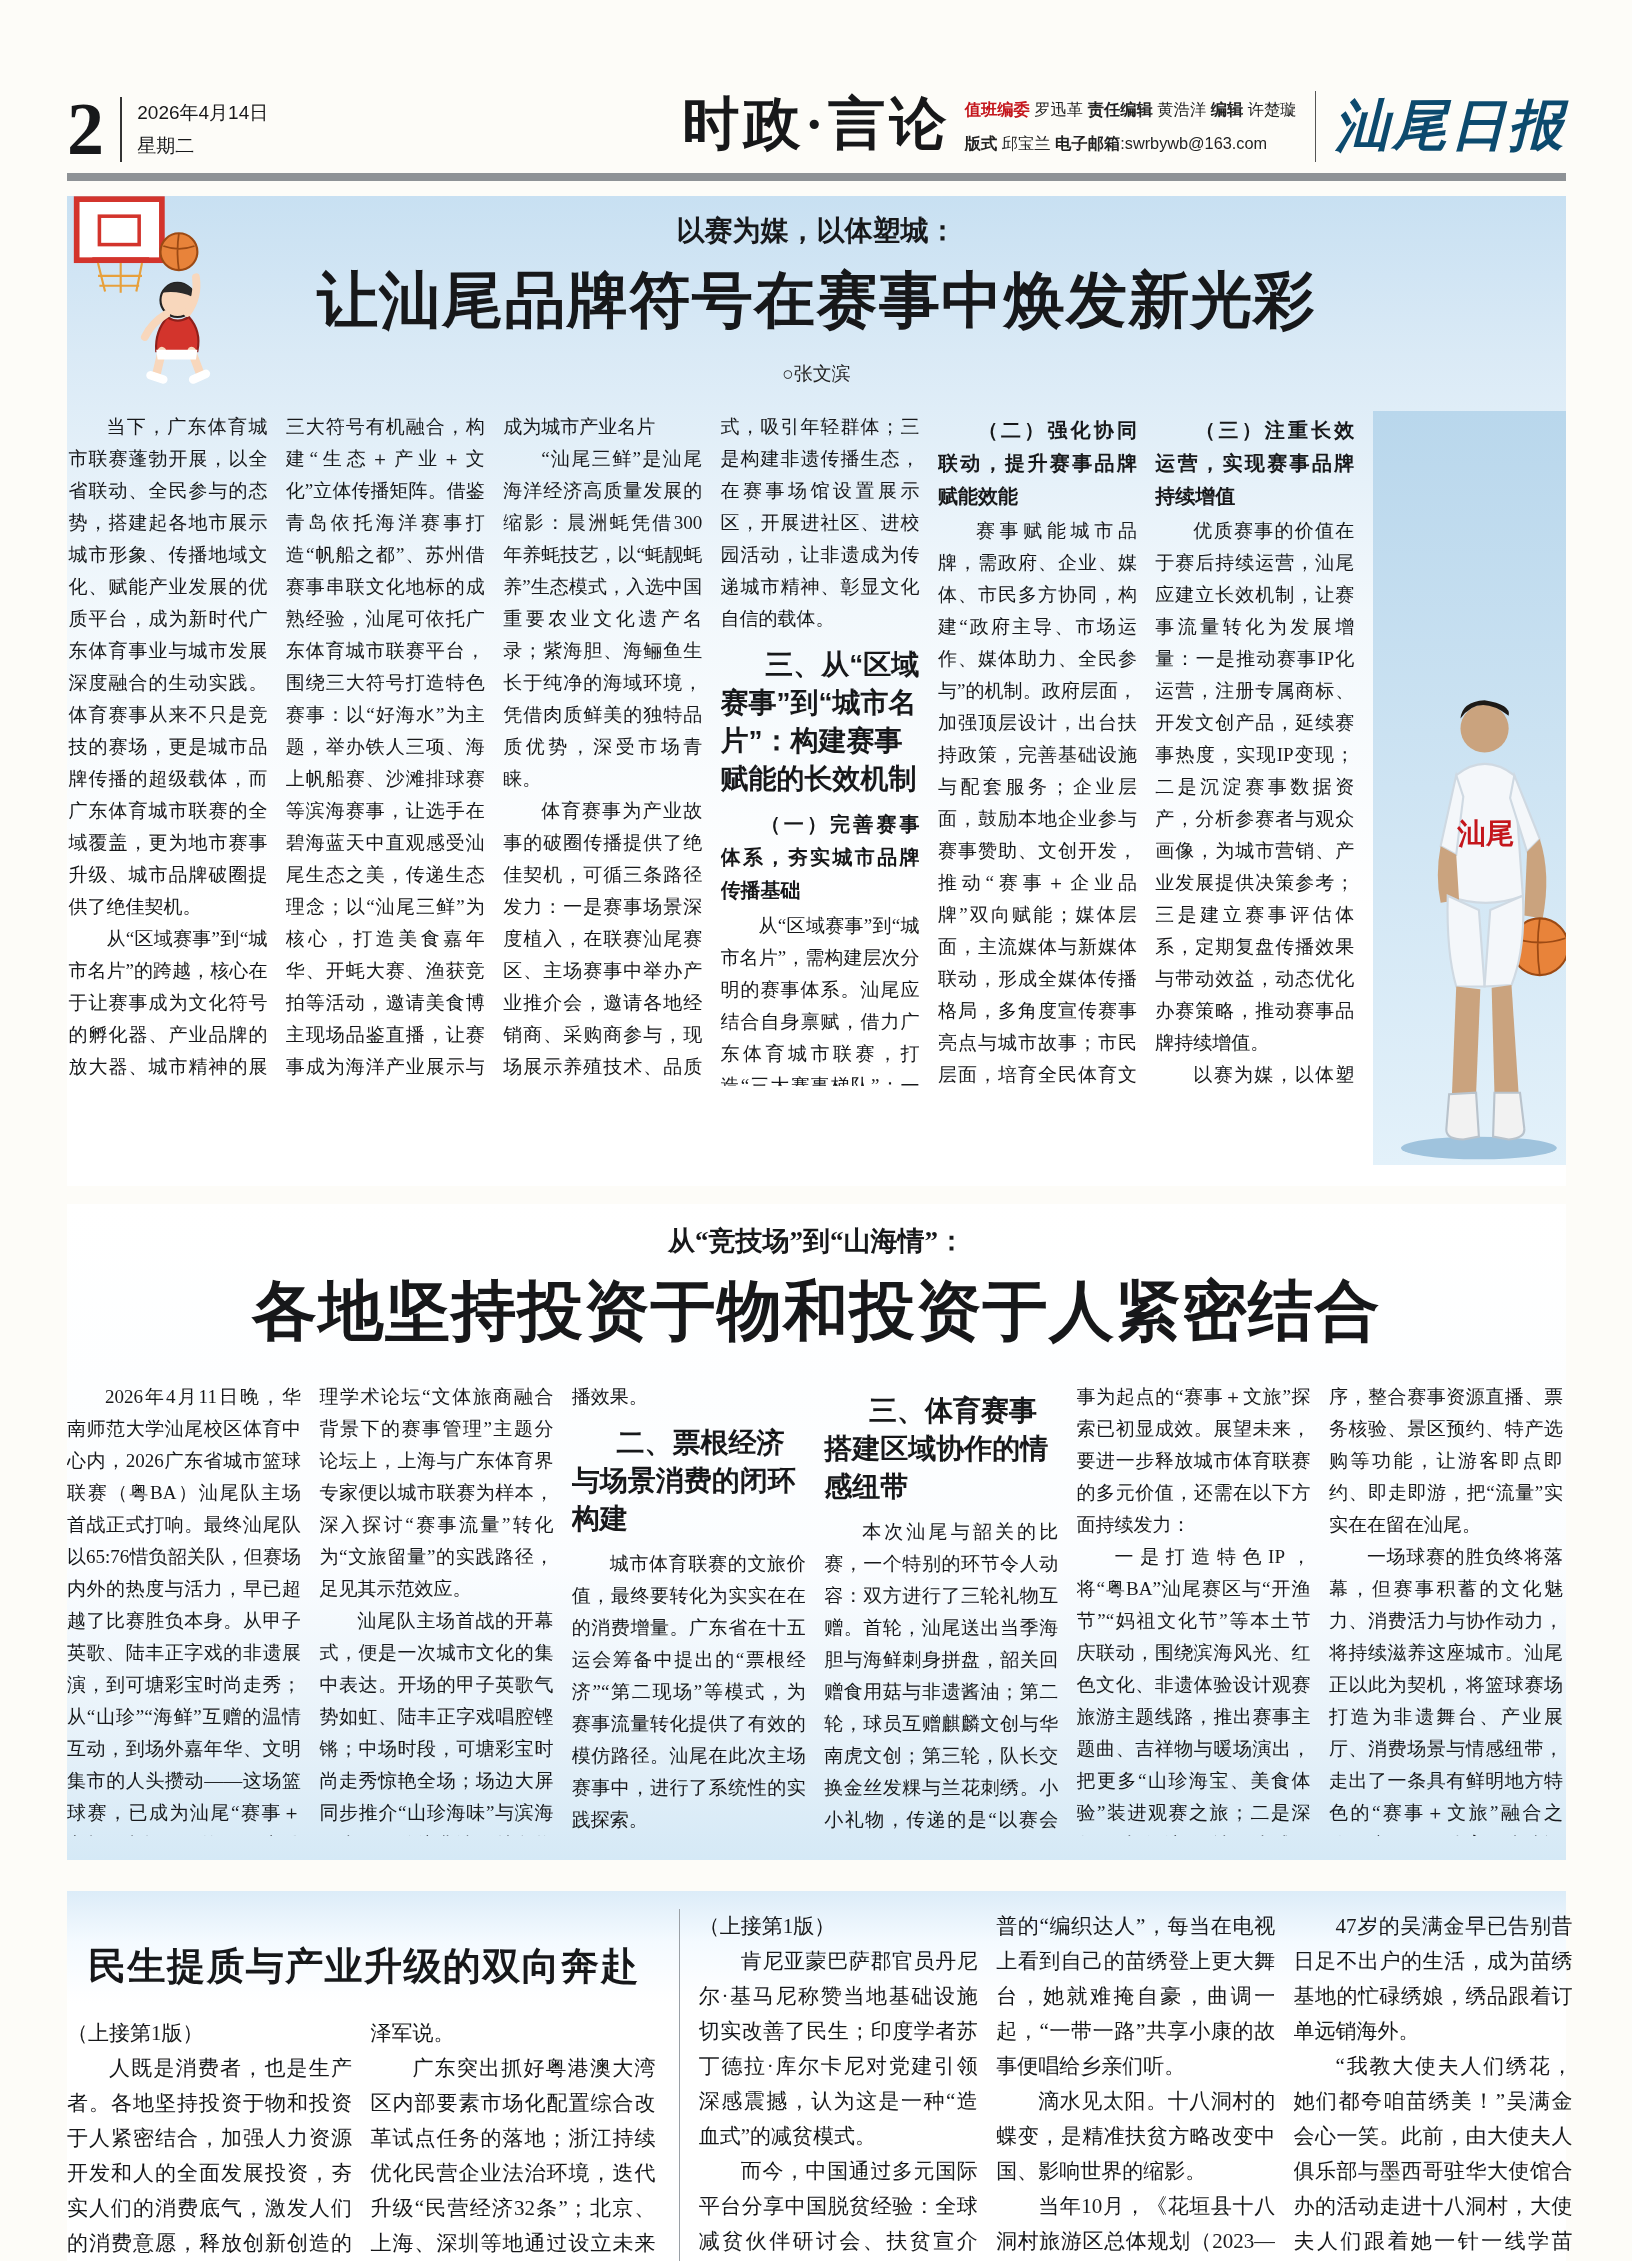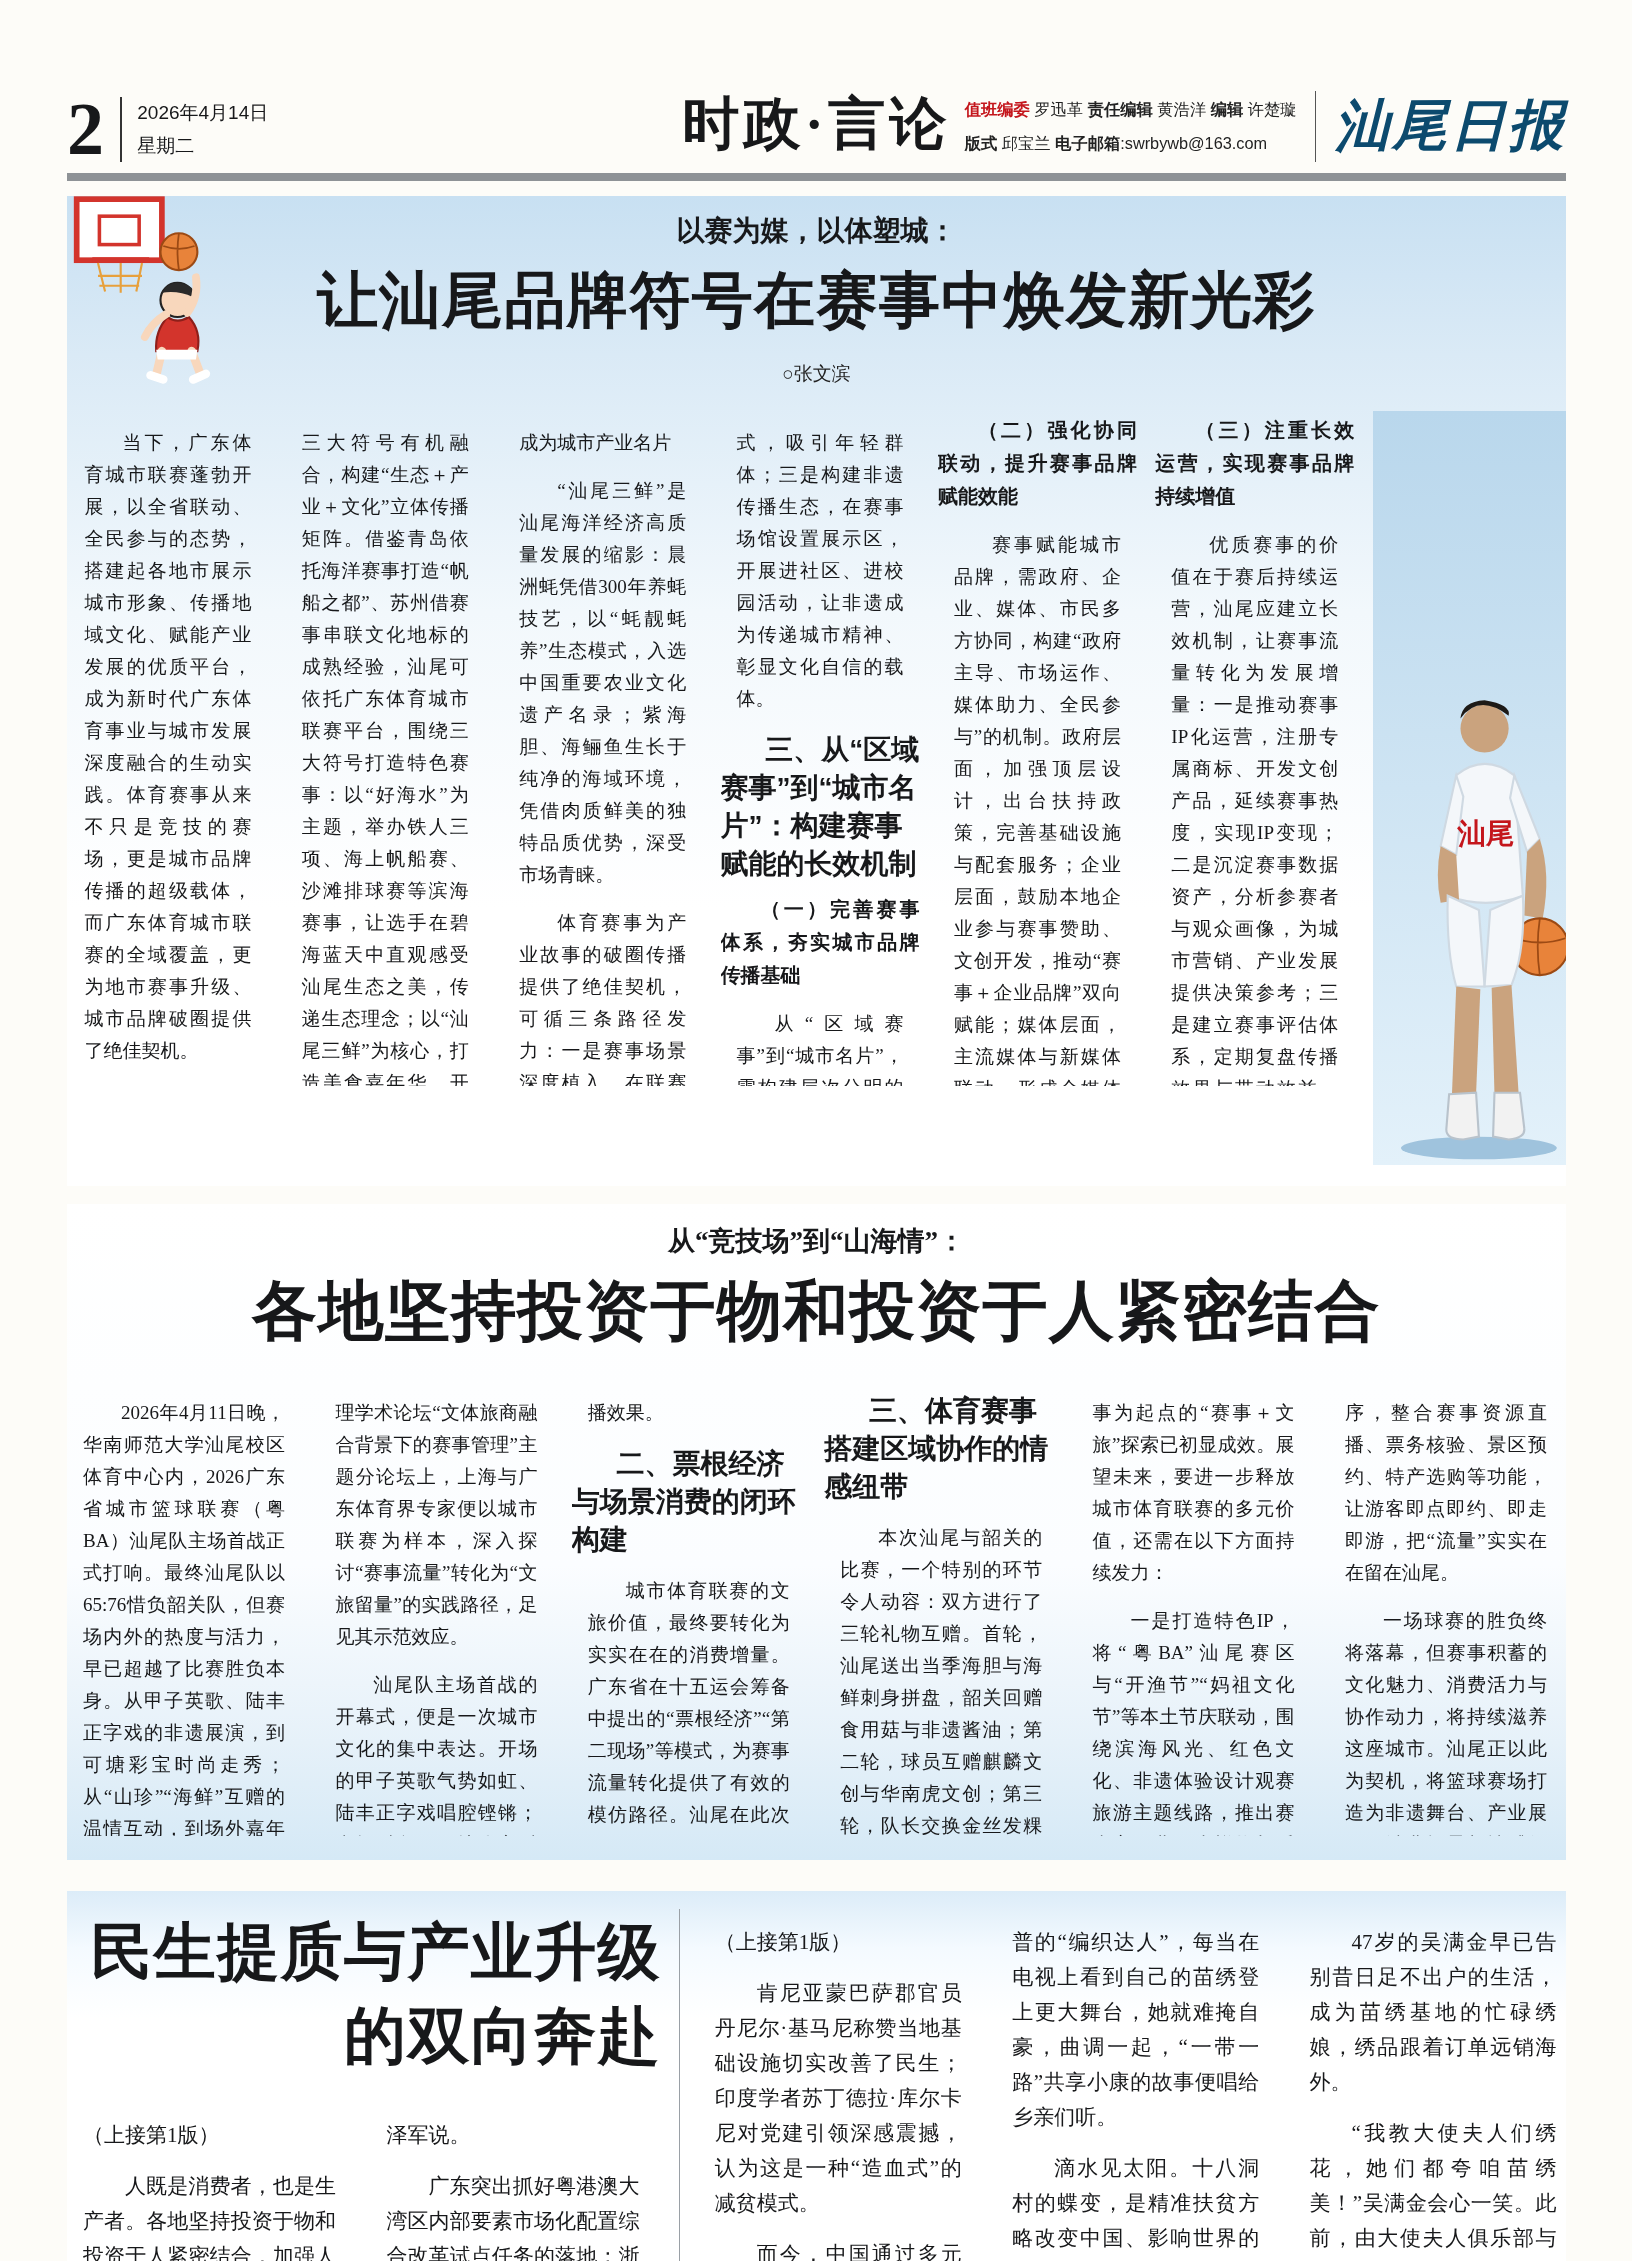--- a/index.html
+++ b/index.html
@@ -26,21 +26,21 @@
   .hdr-divider2{width:1.4px;height:71px;background:#555;}
   .masthead{font-size:55px;font-weight:bold;font-style:italic;color:#c4161c;font-family:"Liberation Serif",serif;letter-spacing:2.8px;}
   .header-rule{height:7.8px;background:#8e9296;margin-top:10px;}
 
   
   .kicker{text-align:center;font-size:28px;font-weight:bold;font-family:"Liberation Serif",serif;}
   .headline1{text-align:center;font-size:61px;font-weight:900;letter-spacing:1.4px;margin-top:10px;font-family:"Liberation Serif",serif;}
   .byline{text-align:center;font-size:19px;margin-top:18.4px;color:#222;}
   .cols{display:flex;gap:18.4px;overflow:hidden;}
   .col{overflow:hidden;text-align:justify;}
-  .blk{margin:16px;}
+  .blk{margin:0;}
   .blk-p{font-size:19px;line-height:32px;text-indent:2em;}
   .blk-cont{font-size:19px;line-height:32px;text-indent:0;}
   .blk-h1{font-family:"Liberation Sans",sans-serif;font-weight:bold;font-size:28px;line-height:38px;text-indent:1.6em;margin:11.3px 0 10px;text-align:left;}
   .blk-h2{font-weight:bold;font-size:20px;line-height:33px;text-indent:2em;margin:2.8px 0;}
   .blk-note{font-size:19px;line-height:32px;text-indent:0;}
 
   
   .article1{
     margin-top:15.6px;position:relative;
     background:linear-gradient(180deg,#c8e0f2 0%,#daeaf6 16%,#f2f8fc 42%,#ffffff 72%);
@@ -63,21 +63,21 @@
   .a2-body{margin-top:25.5px;}
   .a2-col{width:234px;height:455px;flex:none;}
 
   
   .bottom{
     margin-top:31px;display:flex;
     background:linear-gradient(180deg,#dcecf8 0%,#f4faff 9%,#ffffff 20%);
     padding:18.4px 0 21px;
   }
   .b-left{width:594px;flex:none;}
-  .b-headline{font-size:62px;font-weight:900;letter-spacing:1.4px;margin:1px 0 24px;text-align:right;font-family:"Liberation Serif",serif;}
+  .b-headline{font-size:38px;font-weight:900;letter-spacing:1.4px;margin:32px 0 24px;text-align:center;font-family:"Liberation Serif",serif;}
   .bl-cols .b-col{width:285px;height:404px;}
   .b-right{flex:1;margin-left:18.4px;padding-left:18.4px;border-left:1.4px solid #9aa0a6;}
   .br-cols .b-col{width:279px;height:522px;}
   .b-col{flex:none;overflow:hidden;text-align:justify;}
   .bottom .blk-p,.bottom .blk-cont,.bottom .blk-note{font-size:21px;line-height:35px;}
 </style>
 </head>
 <body>
 
 <div class="header">

